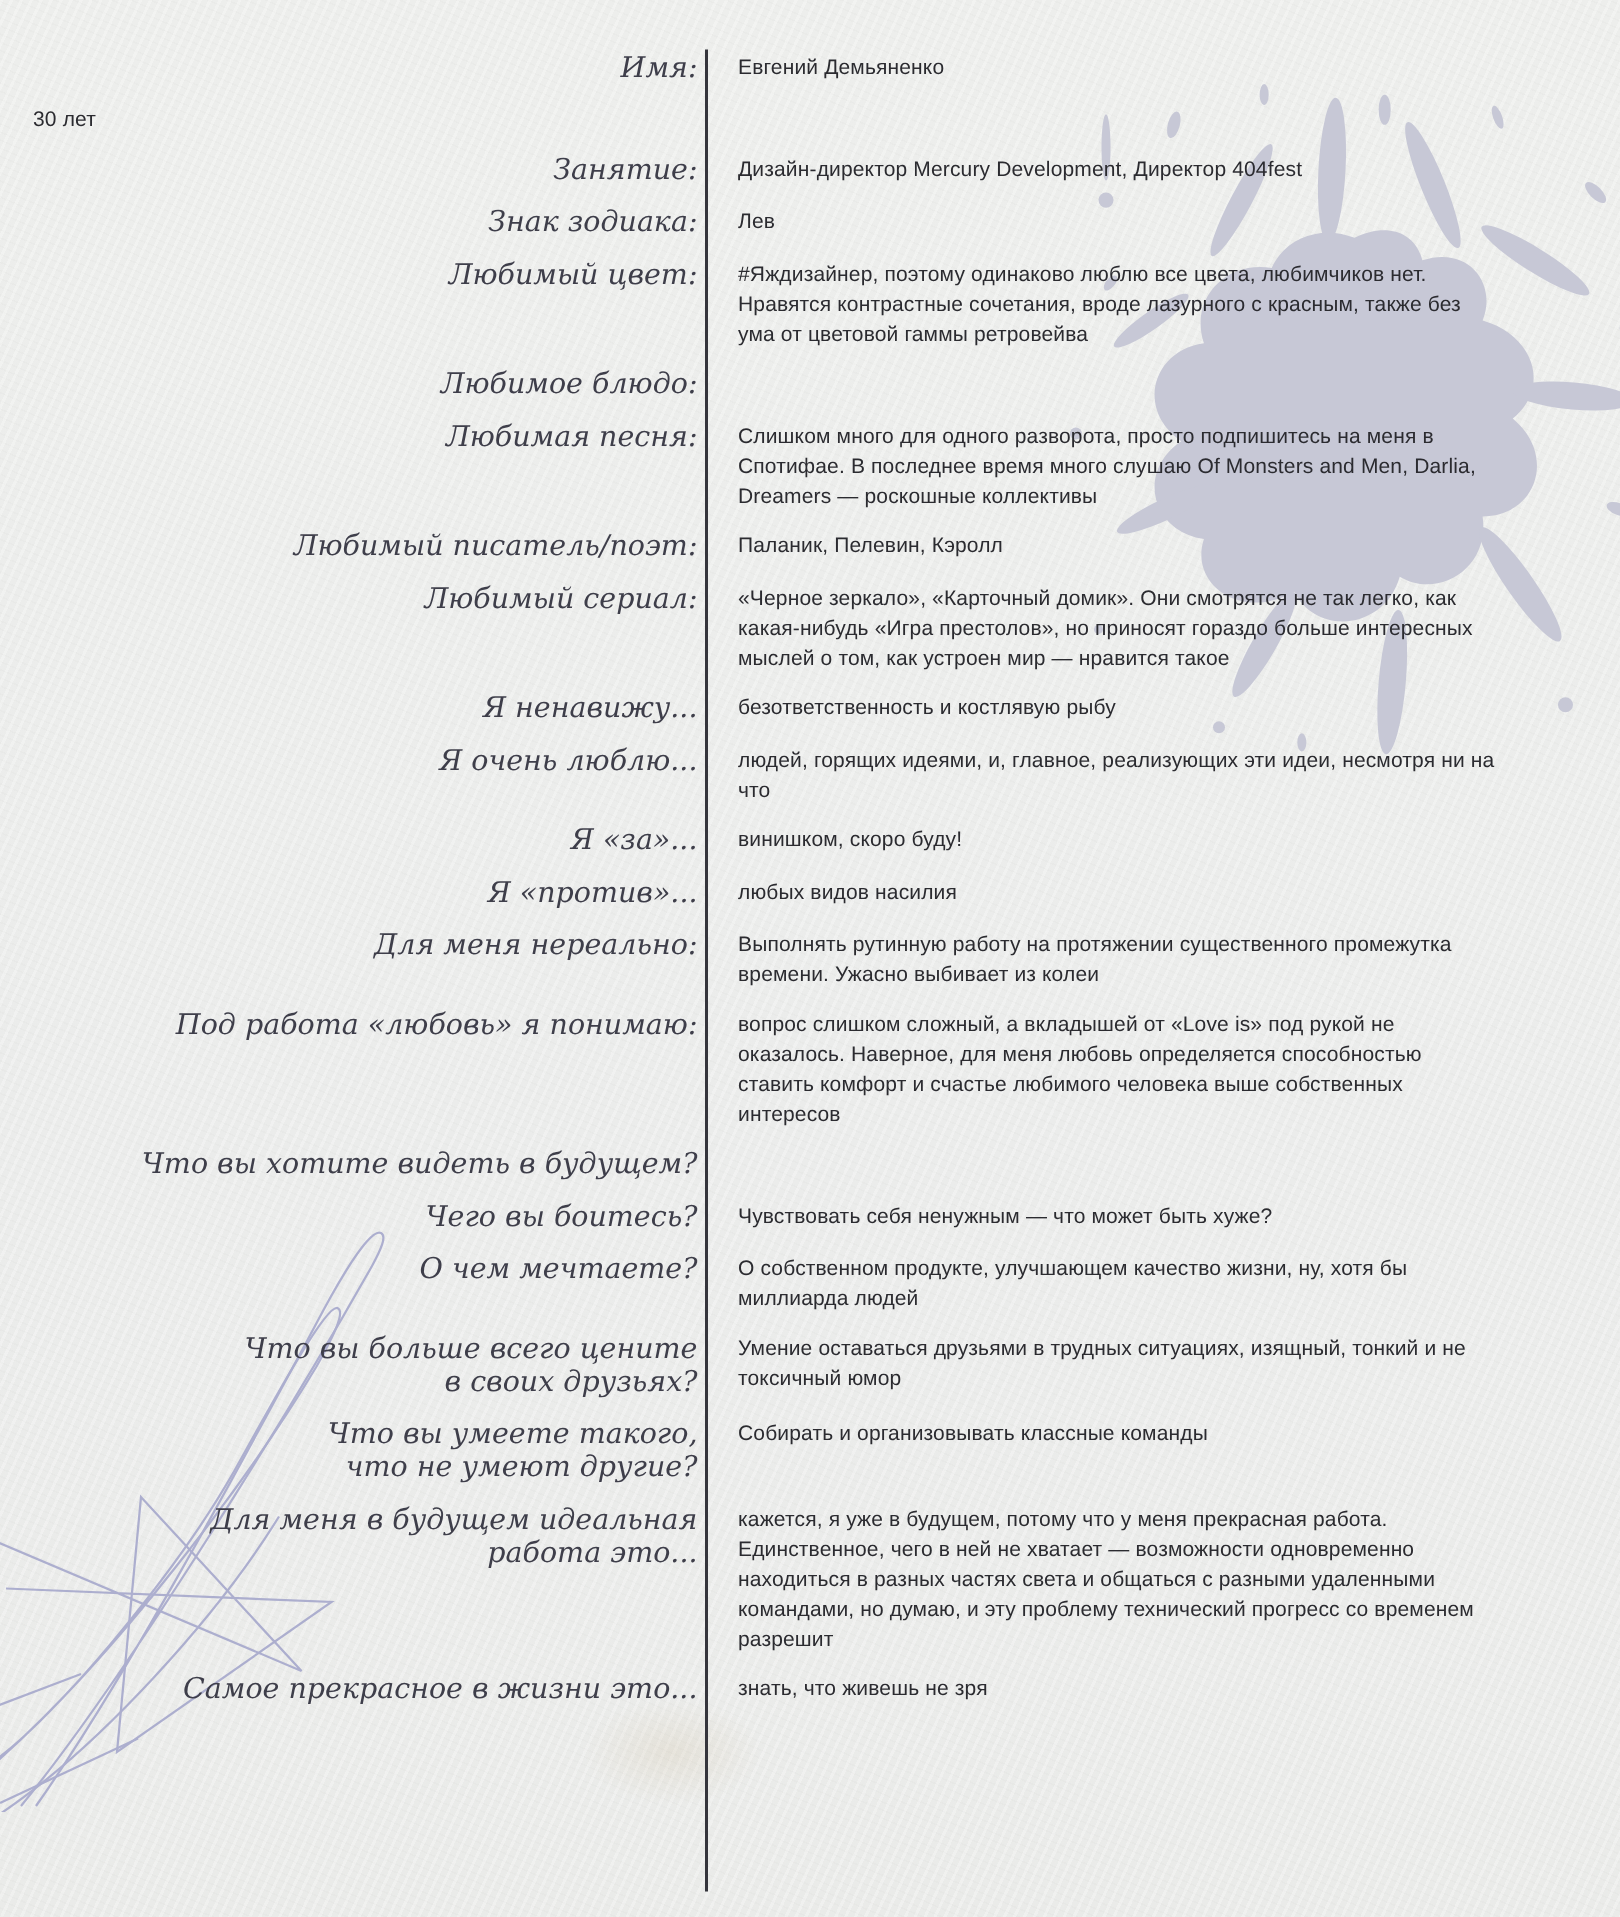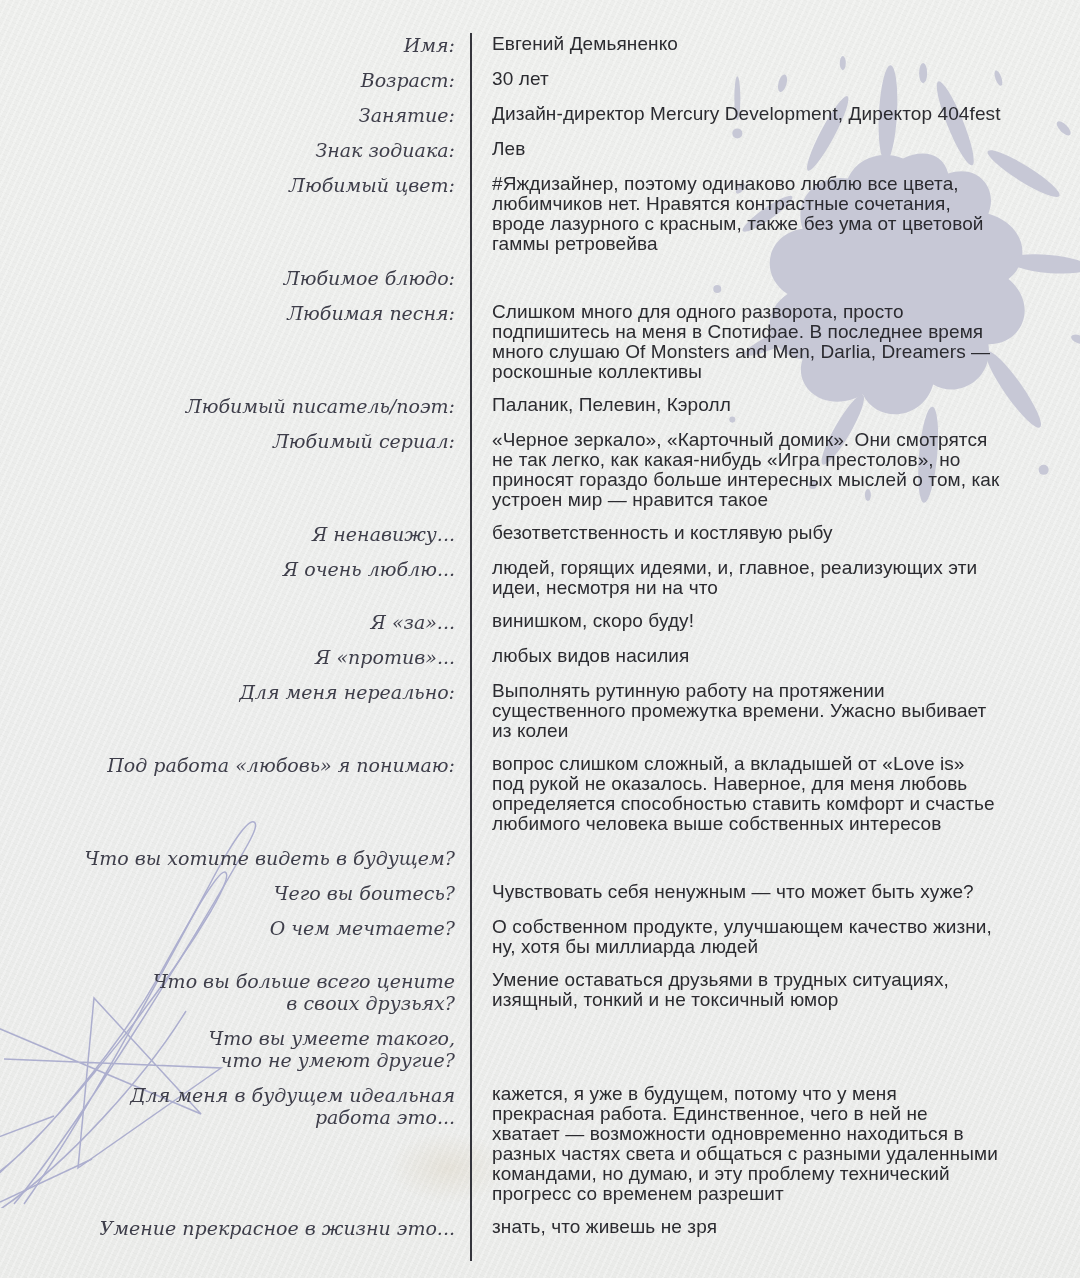--- a/index.html
+++ b/index.html
@@ -27,30 +27,30 @@
     background:radial-gradient(ellipse at center, rgba(201,182,146,.20), rgba(201,182,146,0) 70%);
     border-radius:50%;
   }
   .divider{
     position:absolute; left:470px; top:33px; width:2px; height:1228px;
     background:#35353c; z-index:3;
   }
   .rows{position:absolute; top:34px; left:0; width:1080px; z-index:2;}
   .row{display:flex; align-items:flex-start; margin-bottom:13px;}
   .q{
-    width:470px; padding-right:15px; box-sizing:border-box;
+    width:470px; padding-right:5px; box-sizing:border-box;
     text-align:right;
     font-family:"DejaVu Serif",serif; font-style:italic;
     font-size:19px; line-height:22px;
     color:#3e3e4a;
     white-space:pre-line;
   }
   .a{
     width:531px; padding-left:22px; box-sizing:border-box;
-    font-size:19px; line-height:20px;
+    font-size:14px; line-height:20px;
     color:#2b2b30;
     letter-spacing:.1px;
   }
 </style>
 </head>
 <body>
 
 <div class="page">
 
   <svg class="splash" viewBox="0 0 400 470" xmlns="http://www.w3.org/2000/svg" fill="#c7c8d6">
@@ -105,21 +105,20 @@
   <div class="stain"></div>
 
   <div class="divider"></div>
 
   <main class="rows">
     <div class="row">
         <div class="q">Имя:</div>
         <div class="a">Евгений Демьяненко</div>
       </div>
     <div class="row">
-        <div class="q">Возраст:</div>
         <div class="a">30 лет</div>
       </div>
     <div class="row">
         <div class="q">Занятие:</div>
         <div class="a">Дизайн-директор Mercury Development, Директор 404fest</div>
       </div>
     <div class="row">
         <div class="q">Знак зодиака:</div>
         <div class="a">Лев</div>
       </div>
@@ -178,24 +177,25 @@
         <div class="a">О собственном продукте, улучшающем качество жизни, ну, хотя бы миллиарда людей</div>
       </div>
     <div class="row">
         <div class="q">Что вы больше всего цените
 в своих друзьях?</div>
         <div class="a">Умение оставаться друзьями в трудных ситуациях, изящный, тонкий и не токсичный юмор</div>
       </div>
     <div class="row">
         <div class="q">Что вы умеете такого,
 что не умеют другие?</div>
+        <div class="a">Собирать и организовывать классные команды</div>
       </div>
     <div class="row">
         <div class="q">Для меня в будущем идеальная
 работа это...</div>
         <div class="a">кажется, я уже в будущем, потому что у меня прекрасная работа. Единственное, чего в ней не хватает — возможности одновременно находиться в разных частях света и общаться с разными удаленными командами, но думаю, и эту проблему технический прогресс со временем разрешит</div>
       </div>
     <div class="row">
-        <div class="q">Умение прекрасное в жизни это...</div>
+        <div class="q">Самое прекрасное в жизни это...</div>
         <div class="a">знать, что живешь не зря</div>
       </div>
   </main>
 </div>
 
 </body></html>

